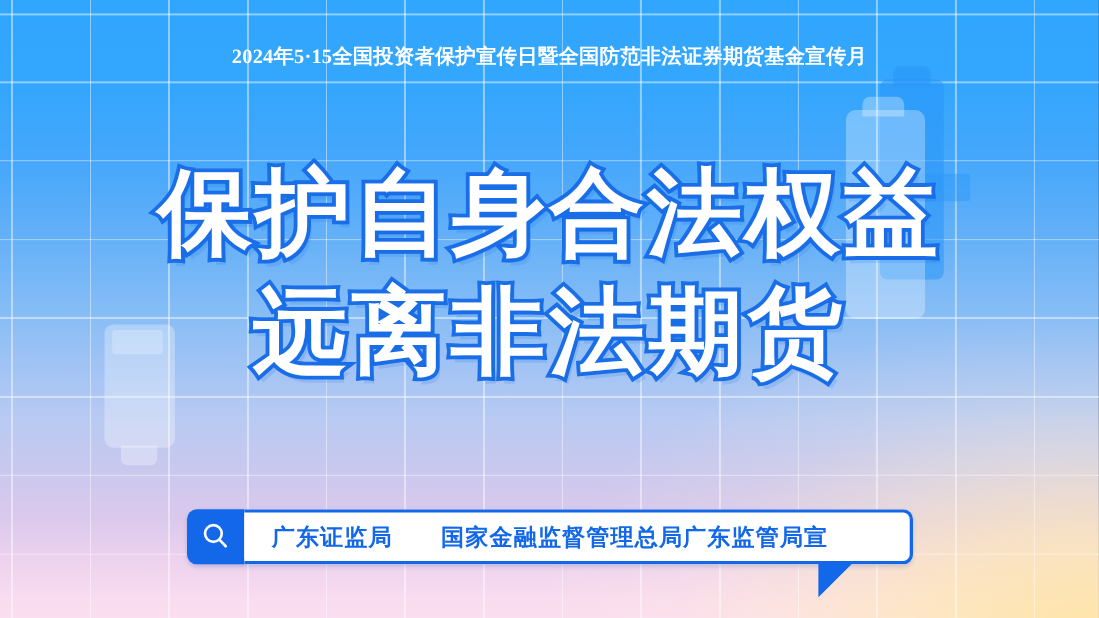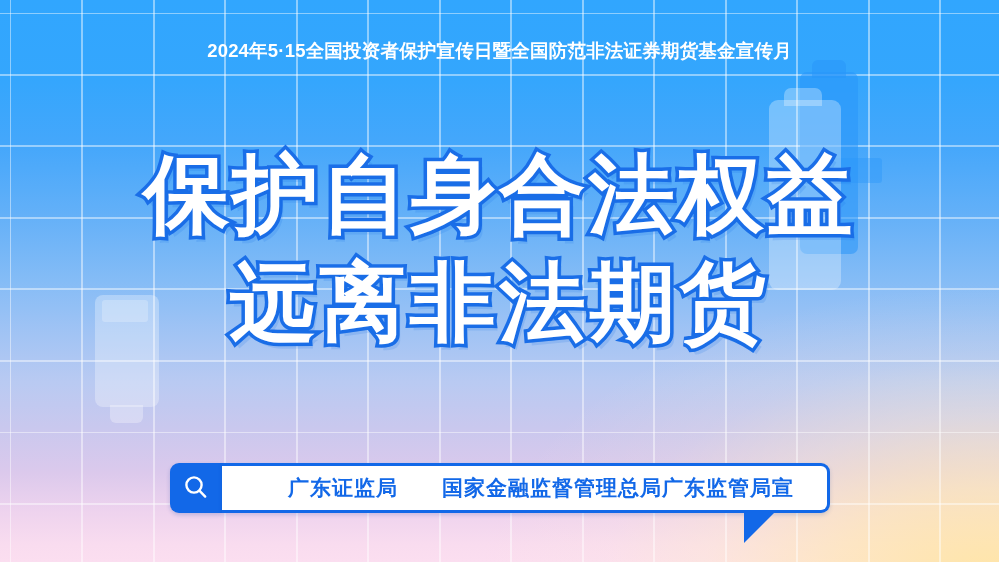--- a/index.html
+++ b/index.html
@@ -6,21 +6,21 @@
   html, body {
     margin: 0;
     padding: 0;
     background: #222;
   }
   #poster {
     position: relative;
     width: 999px;
     height: 562px;
     overflow: hidden;
-    font-family: Liberation Sans, sans-serif;
+    font-family: Liberation Serif, serif;
   }
 
   
   .bg-base {
     position: absolute;
     inset: 0;
     background: linear-gradient(180deg,
         #31a6fe 0%,
         #34a6fd 14%,
         #45a7fb 26%,
@@ -183,21 +183,21 @@
     display: flex;
     align-items: center;
     box-sizing: border-box;
     box-shadow: 0 2px 4px rgba(20,70,160,0.18);
   }
   .banner-text {
     color: #1268e8;
     font-size: 21px;
     font-weight: 700;
     letter-spacing: 1px;
-    padding-left: 66px;
+    padding-left: 25px;
     white-space: nowrap;
   }
   .banner-tail {
     position: absolute;
     left: 744px; top: 512px;
     width: 0; height: 0;
     border-left: 31px solid #1268e8;
     border-bottom: 31px solid transparent;
   }
 </style>

